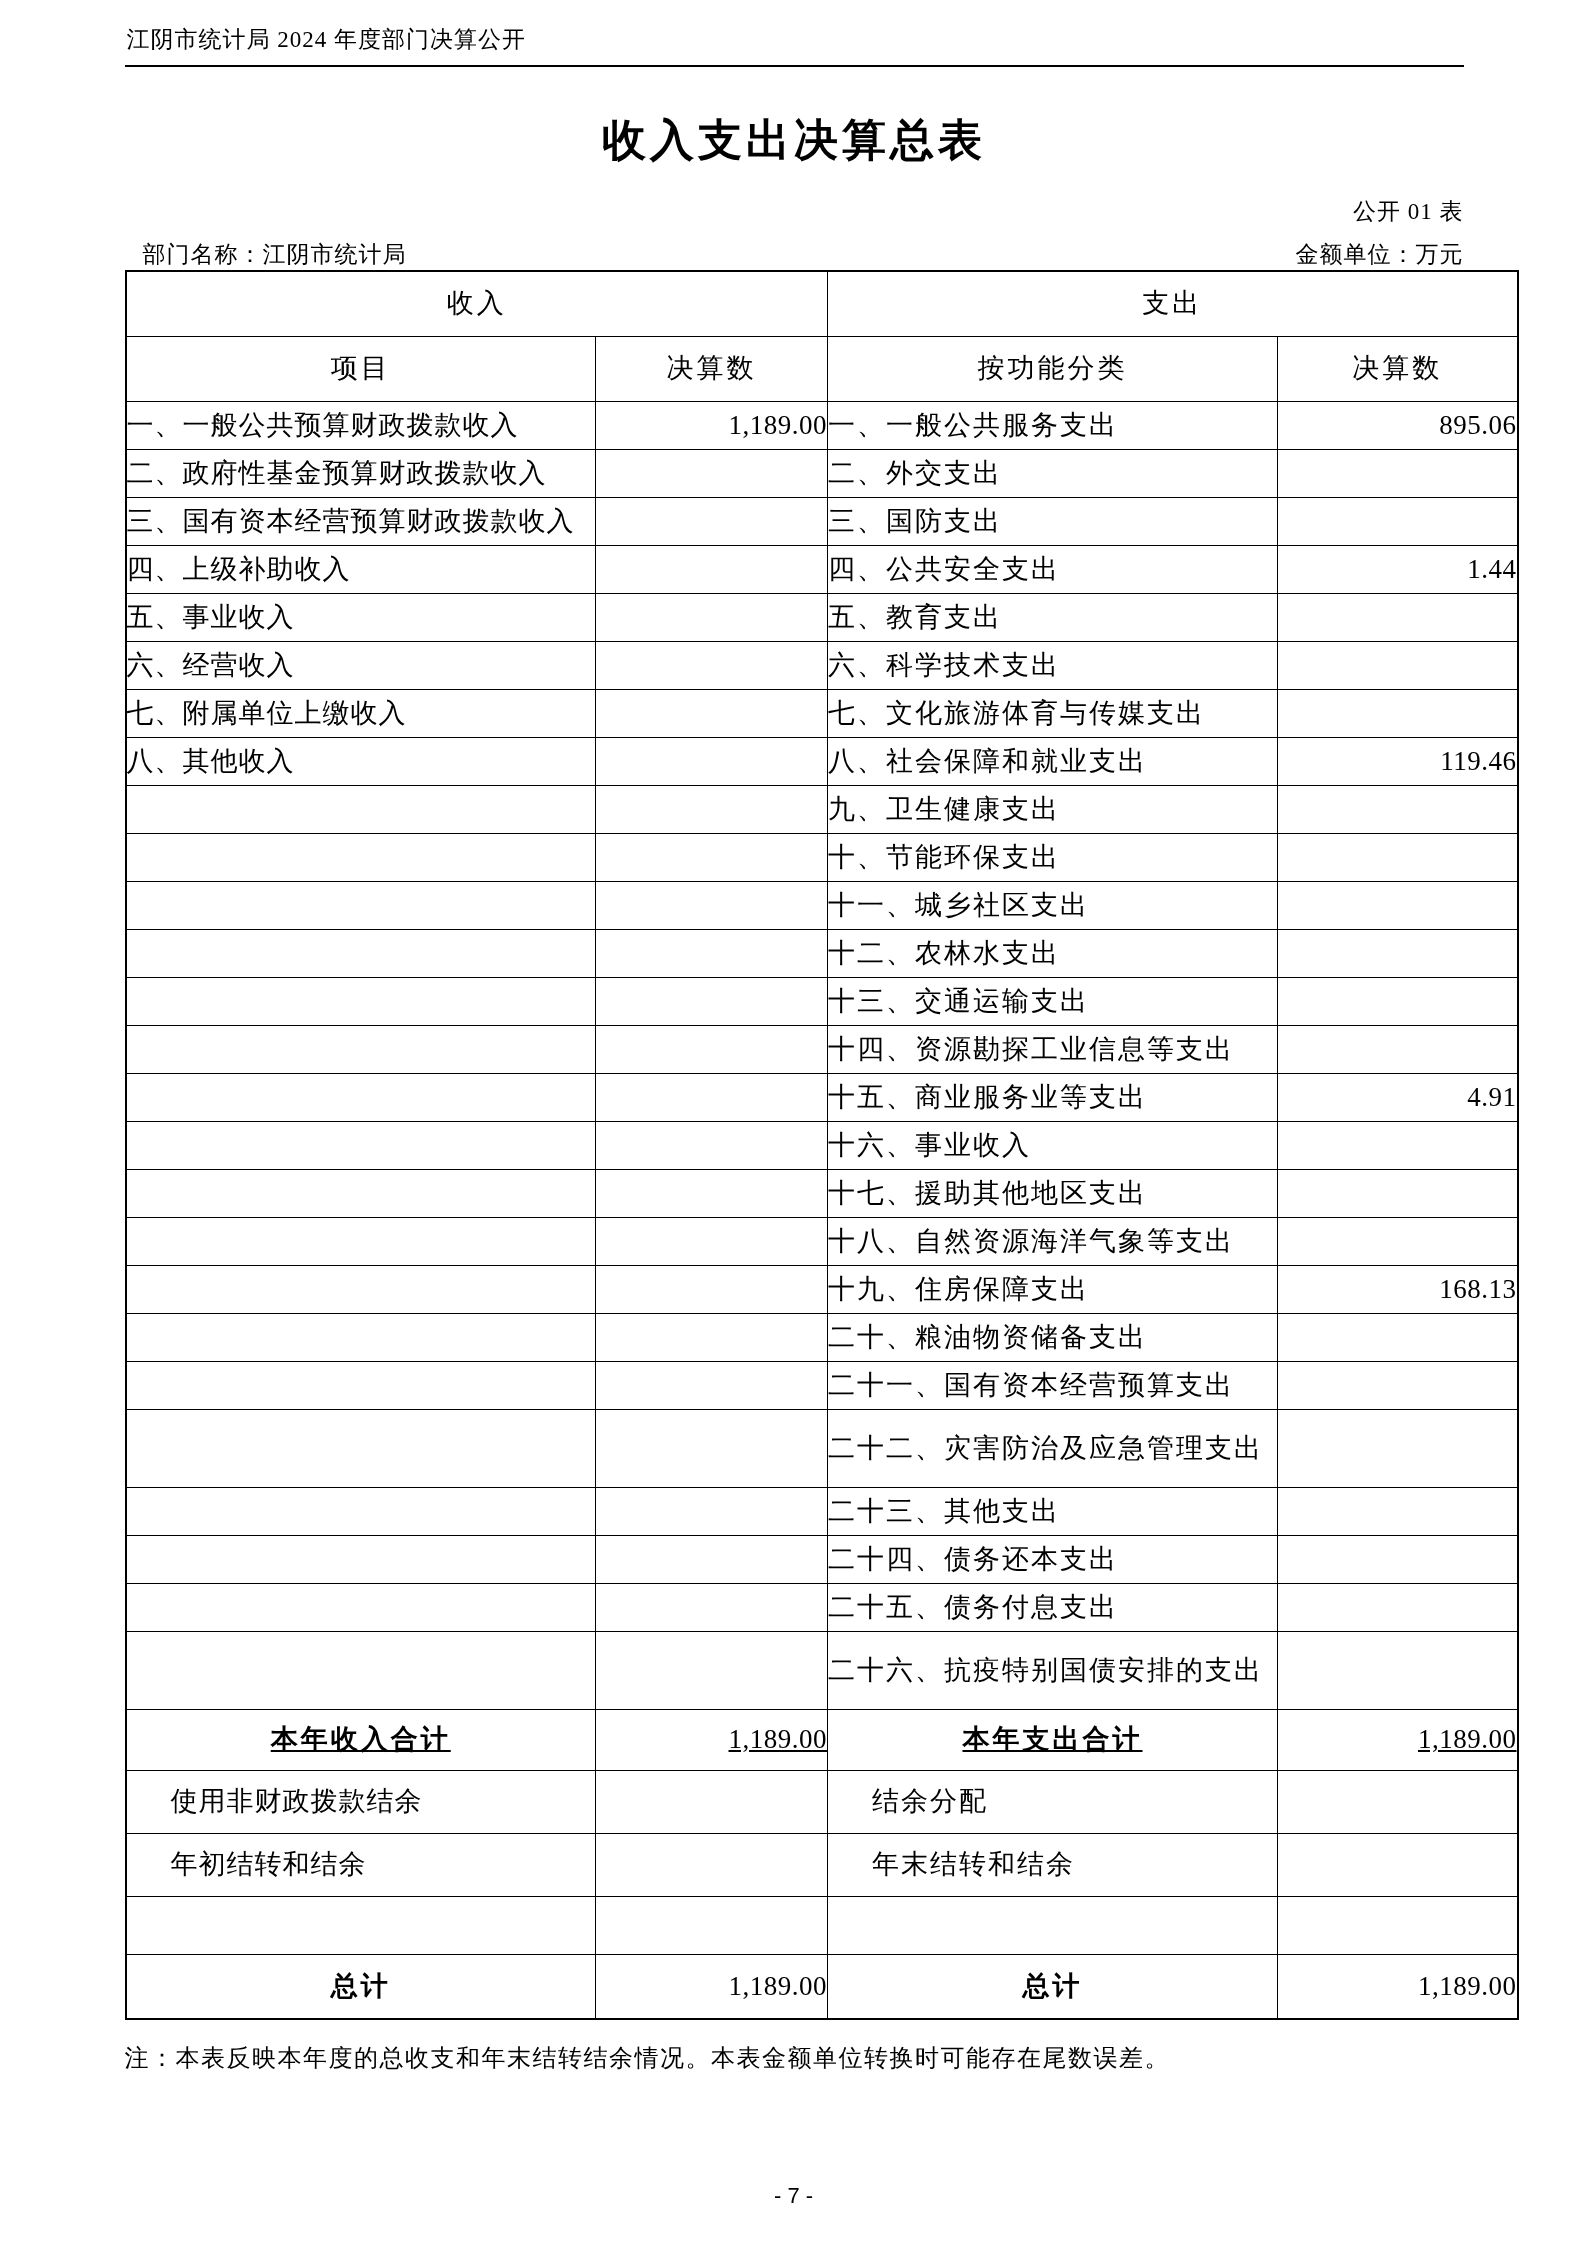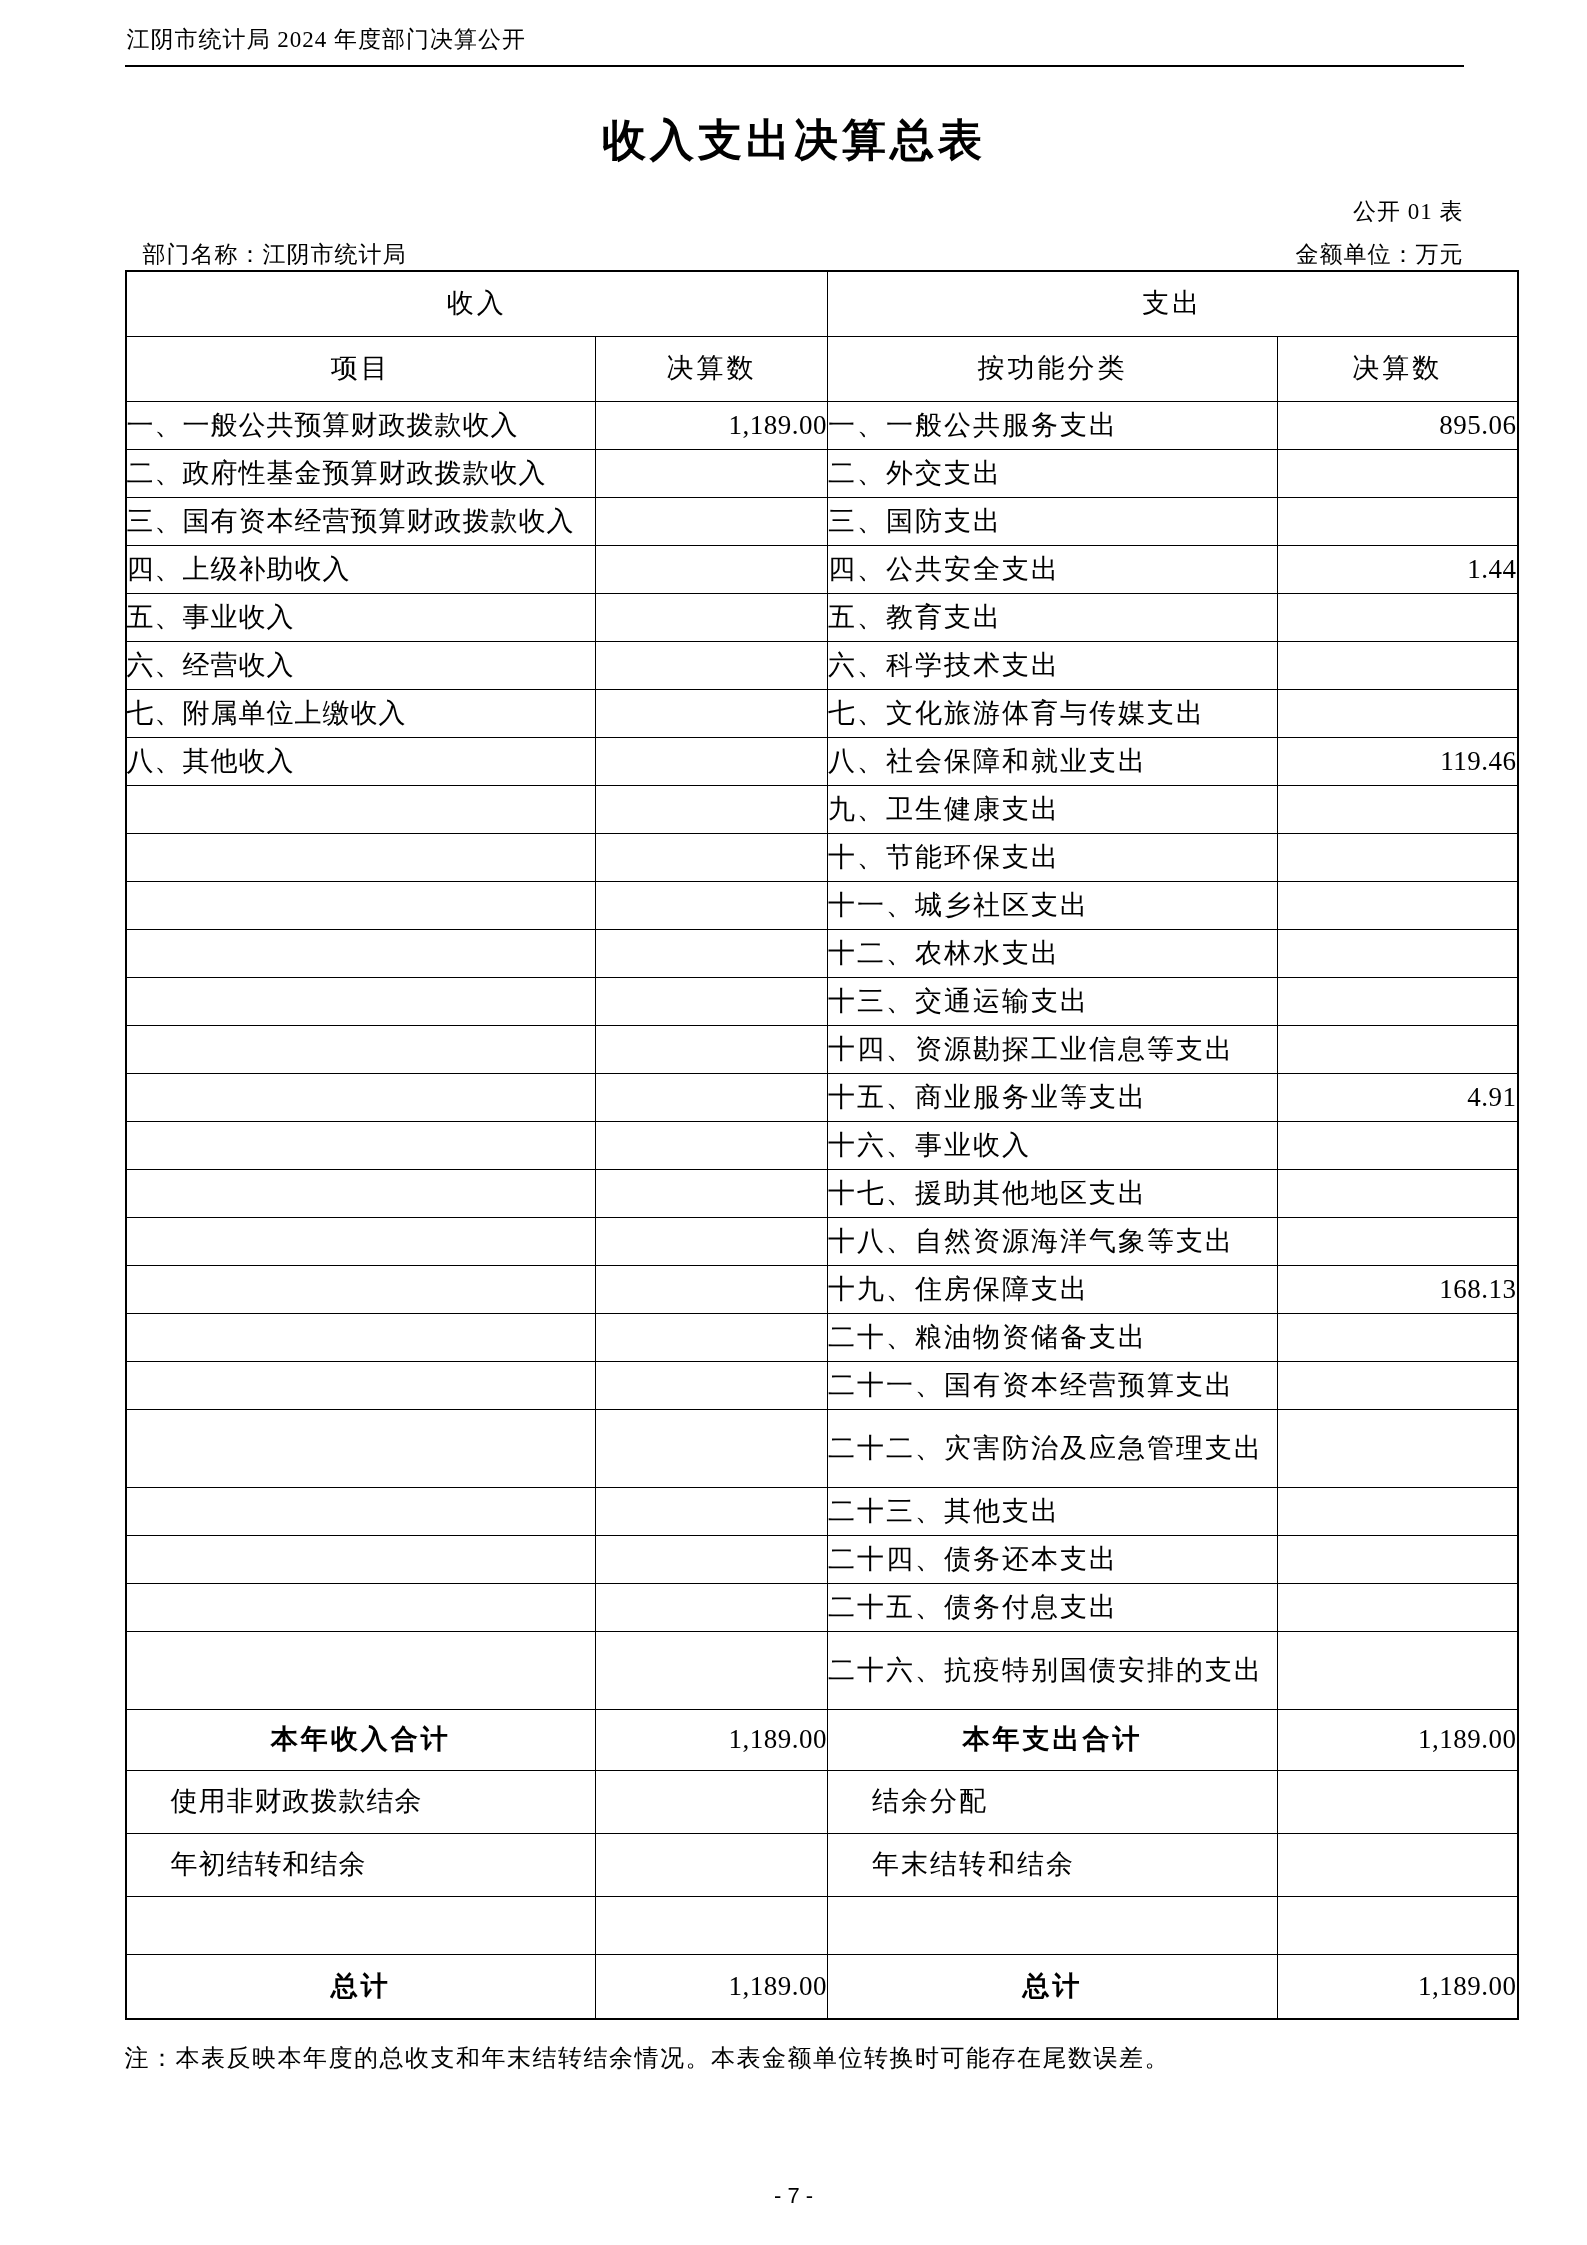--- a/index.html
+++ b/index.html
@@ -58,21 +58,21 @@
     overflow:hidden;
   }
   tr.h1 th { height:64px; text-align:center; letter-spacing:3px; }
   tr.h2 th { height:64px; text-align:center; letter-spacing:3px; }
   tbody tr.data td { height:47px; }
   tbody tr.tall td { height:77px; }
   td.label { text-align:left; padding:2px 8px 2px 12px; }
   td.income-label { letter-spacing:1px; }
   td.expense-label { letter-spacing:2px; }
   td.value { text-align:right; padding-right:12px; letter-spacing:0.5px; }
-  tr.sum td { height:60px; }
+  tr.sum td { height:60px;text-decoration:underline; }
   tr.carry td { height:62px; }
   tr.spacer td { height:57px; }
   tr.total td { height:63px; }
   tr.sum td.label, tr.total td.label {
     text-align:center;
     font-weight:bold;
     padding:0;
     letter-spacing:3px;
   }
   tr.carry td.label { padding-left:44px; }

